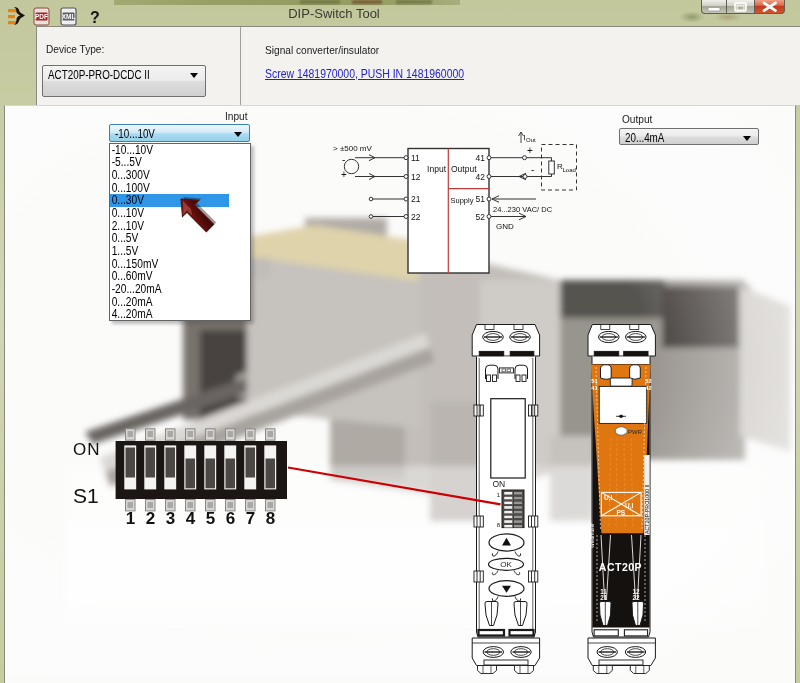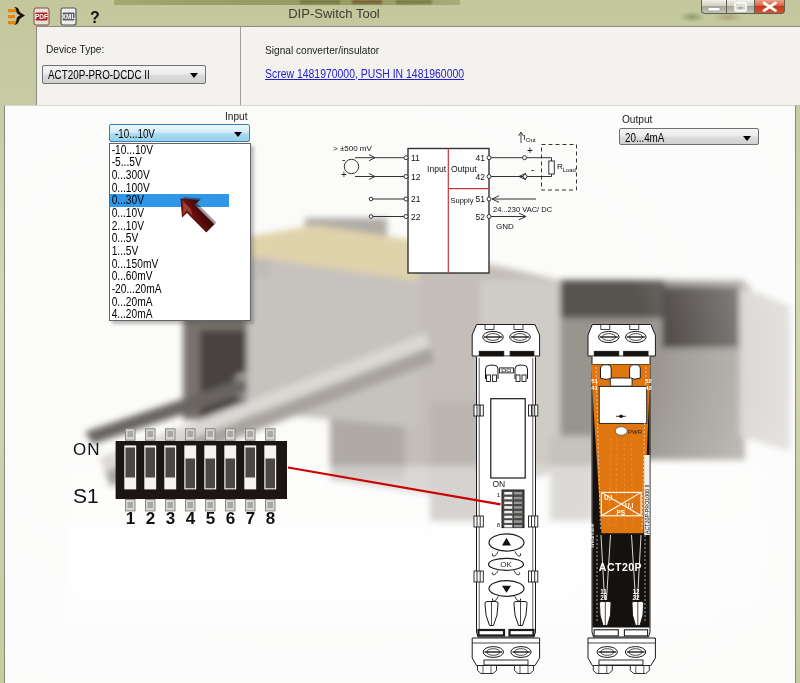--- a/index.html
+++ b/index.html
@@ -26,21 +26,21 @@
   #mainpanel { position:absolute; left:4px; top:105px; width:792px; height:636px;
     background:#fbfbfa; border:1px solid #8a8a80; border-top:1px solid #d8d8d2; }
   .lbl { position:absolute; font-size:11.5px; color:#1a1a1a; transform:scaleX(0.88); transform-origin:0 50%; white-space:nowrap; }
   
   .combo { position:absolute; border:1px solid #707070; border-radius:2px;
     background:linear-gradient(180deg,#f4f4f4 0%,#ebebeb 48%,#dddddd 52%,#d0d0d0 100%);
     font-size:12px; color:#000; }
   .combo .tx { position:absolute; left:5px; top:2px; transform:scaleX(0.82); transform-origin:0 0; white-space:nowrap; }
   .combo .arr { position:absolute; right:7px; top:7px; width:0; height:0;
     border-left:4px solid transparent; border-right:4px solid transparent; border-top:5px solid #000; }
-  #combo-device { left:5px; top:38.5px; width:164px; height:19px; }
+  #combo-device { left:5px; top:38.5px; width:164px; height:32px; }
   #combo-output { left:614px; top:22px; width:140px; height:17px; }
   #combo-input { left:104px; top:17.5px; width:141px; height:18px;
     border:1px solid #3c7fb1;
     background:linear-gradient(180deg,#eef7fc 0%,#d3ecf8 45%,#aadcf2 55%,#96d1ea 100%); }
   
   #droplist { position:absolute; left:104px; top:36.5px; width:142px; height:178px;
     background:#fff; border:1px solid #646464; font-size:12px; color:#000;
     box-shadow:3px 3px 3px rgba(80,80,80,0.35); }
   #droplist .it { height:12.7px; line-height:12.8px; padding-left:2px; white-space:nowrap; transform:scaleX(0.85); transform-origin:0 50%; }
   #droplist .sel { background:#2f96e8; }

